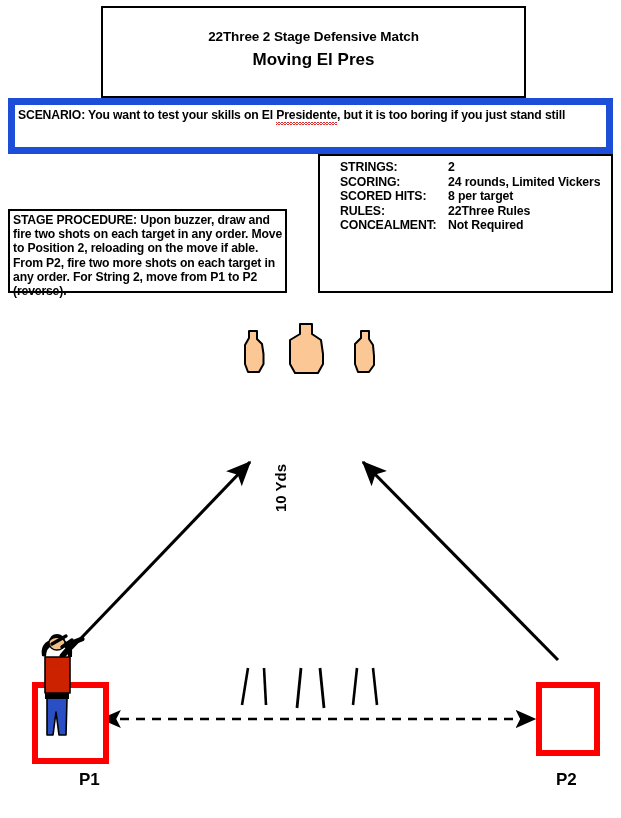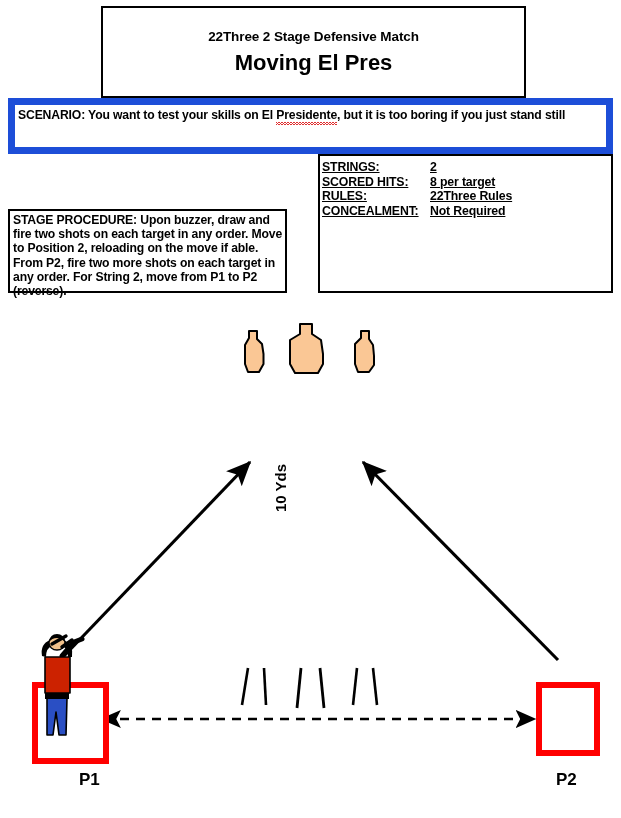--- a/index.html
+++ b/index.html
@@ -38,21 +38,21 @@
     z-index: 3;
     text-align: center;
   }
   .title-line-1 {
     font-size: 13.5px;
     font-weight: bold;
     letter-spacing: -0.1px;
     margin-top: 21px;
   }
   .title-line-2 {
-    font-size: 22px;
+    font-size: 17px;
     font-weight: bold;
     margin-top: 6px;
   }
   .title-line-3 {
     font-size: 13.5px;
     font-weight: bold;
     margin-top: 25px;
     padding-left: 10px;
   }
 
@@ -130,22 +130,21 @@
   .body-text {
     font-size: 12.2px;
     font-weight: bold;
     line-height: 14.2px;
     padding: 2px 2px 0 3px;
     letter-spacing: -0.15px;
   }
 
   
   .spec-list {
-    padding: 4px 0 0 2px;
-    text-decoration: underline;
+    padding: 4px 0 0 20px;
   }
   .spec-row {
     display: flex;
     font-size: 12.3px;
     font-weight: bold;
     line-height: 14.6px;
     letter-spacing: -0.15px;
   }
   .spec-label {
     width: 108px;
@@ -208,20 +207,24 @@
 
   <div class="procedure-box">
     <div class="body-text">STAGE PROCEDURE:  Upon buzzer, draw and fire two shots on each target in any order.  Move to Position 2, reloading on the move if able.  From P2, fire two more shots on each target in any order.  For String 2, move from P1 to P2 (reverse).</div>
   </div>
 
   <div class="specs-box">
     <div class="spec-list">
       <div class="spec-row">
         <span class="spec-label">STRINGS:</span>
         <span class="spec-value">2</span>
+      </div>
+      <div class="spec-row">
+        <span class="spec-label">SCORING:</span>
+        <span class="spec-value">24 rounds, Limited Vickers</span>
       </div>
       <div class="spec-row">
         <span class="spec-label">SCORED HITS:</span>
         <span class="spec-value">8 per target</span>
       </div>
       <div class="spec-row">
         <span class="spec-label">RULES:</span>
         <span class="spec-value">22Three Rules</span>
       </div>
       <div class="spec-row">

